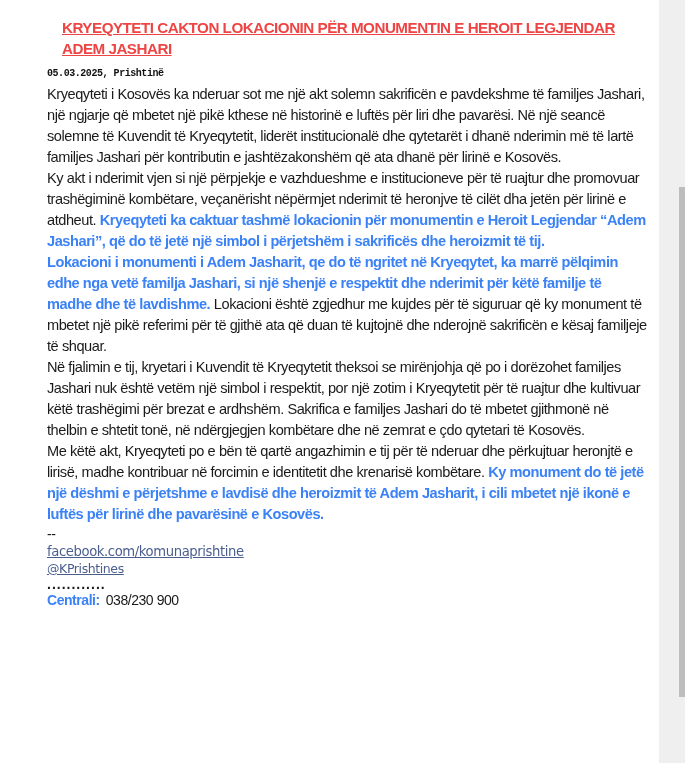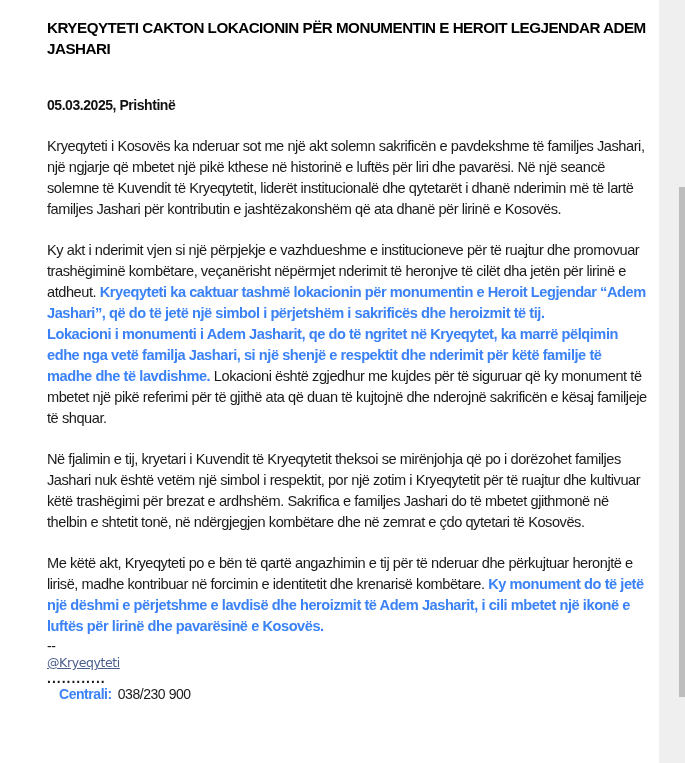--- a/index.html
+++ b/index.html
@@ -9,38 +9,38 @@
       font-family: "Liberation Sans", sans-serif;
       color: #1a1a1a;
     }
     .content {
       position: absolute; left: 47px; top: 14px; width: 600px;
       font-size: 14.6px; line-height: 21px;
       letter-spacing: -0.45px;
     }
     .title {
       font-weight: bold; font-size: 15.2px; line-height: 21px;
-      margin: 3px 0 0 0; letter-spacing: -0.5px; color: #000000;
+      margin: 3px 0 0 15px; letter-spacing: -0.5px; color: #ef4444; text-decoration: underline;
     }
     .date {
-      font-weight: bold; font-size: 14px; margin: 36px 0 0 0; color: #111;
+      font-weight: bold; font-size: 10px; margin: 4px 0 0 0; color: #111; font-family: Liberation Mono, monospace;
     }
     p { margin: 0; }
-    .para { margin-top: 20px; }
+    .para { }
     b { font-weight: bold; color: #3b82f6; }
     .sig { margin-top: 0; font-size: 14px; line-height: 18px; }
     .dash { line-height: 18px; }
     .link {
       color: #4a5e8e; text-decoration: underline; display: block;
       font-family: "DejaVu Sans", sans-serif; font-size: 13.2px;
       letter-spacing: -0.4px; line-height: 18px;
     }
     .link.small { font-size: 12.5px; line-height: 16px; }
     .dots { letter-spacing: 1px; line-height: 14px; font-weight: bold; }
-    .centrali { line-height: 18px; font-size: 14px; margin-left: 12px; }
+    .centrali { line-height: 18px; font-size: 14px; }
     .centrali b { margin-right: 6px; }
     .scroll-track {
       position: absolute; left: 659px; top: 0; width: 26px; height: 763px;
       background: #efefef;
     }
     .scroll-thumb {
       position: absolute; left: 679px; top: 187px; width: 6px; height: 510px;
       background: #bdbdbd;
     }
   </style>
@@ -55,20 +55,21 @@
 
   <p class="para"><span>Ky akt i nderimit vjen si një përpjekje e vazhdueshme e institucioneve për të ruajtur dhe promovuar trashëgiminë kombëtare, veçanërisht nëpërmjet nderimit të heronjve të cilët dha jetën për lirinë e atdheut. </span><b>Kryeqyteti ka caktuar tashmë lokacionin për monumentin e Heroit Legjendar “Adem Jashari”, që do të jetë një simbol i përjetshëm i sakrificës dhe heroizmit të tij.</b></p>
   <p><b>Lokacioni i monumenti i Adem Jasharit, qe do të ngritet në Kryeqytet, ka marrë pëlqimin edhe nga vetë familja Jashari, si një shenjë e respektit dhe nderimit për këtë familje të madhe dhe të lavdishme.</b><span> Lokacioni është zgjedhur me kujdes për të siguruar që ky monument të mbetet një pikë referimi për të gjithë ata që duan të kujtojnë dhe nderojnë sakrificën e kësaj familjeje të shquar.</span></p>
 
   <p class="para">Në fjalimin e tij, kryetari i Kuvendit të Kryeqytetit theksoi se mirënjohja që po i dorëzohet familjes Jashari nuk është vetëm një simbol i respektit, por një zotim i Kryeqytetit për të ruajtur dhe kultivuar këtë trashëgimi për brezat e ardhshëm. Sakrifica e familjes Jashari do të mbetet gjithmonë në thelbin e shtetit tonë, në ndërgjegjen kombëtare dhe në zemrat e çdo qytetari të Kosovës.</p>
 
   <p class="para"><span>Me këtë akt, Kryeqyteti po e bën të qartë angazhimin e tij për të nderuar dhe përkujtuar heronjtë e lirisë, madhe kontribuar në forcimin e identitetit dhe krenarisë kombëtare. </span><b>Ky monument do të jetë një dëshmi e përjetshme e lavdisë dhe heroizmit të Adem Jasharit, i cili mbetet një ikonë e luftës për lirinë dhe pavarësinë e Kosovës.</b></p>
 
   <div class="sig">
     <div class="dash">--</div>
-    <a class="link small">@Kryeqyteti</a>
+    <a class="link">facebook.com/komunaprishtine</a>
+    <a class="link small">@KPrishtines</a>
     <div class="dots">............</div>
     <div class="centrali"><b>Centrali:</b><span>038/230 900</span></div>
   </div>
 </div>
 
 <div class="scroll-track"></div>
 <div class="scroll-thumb"></div>
 
 </body></html>

